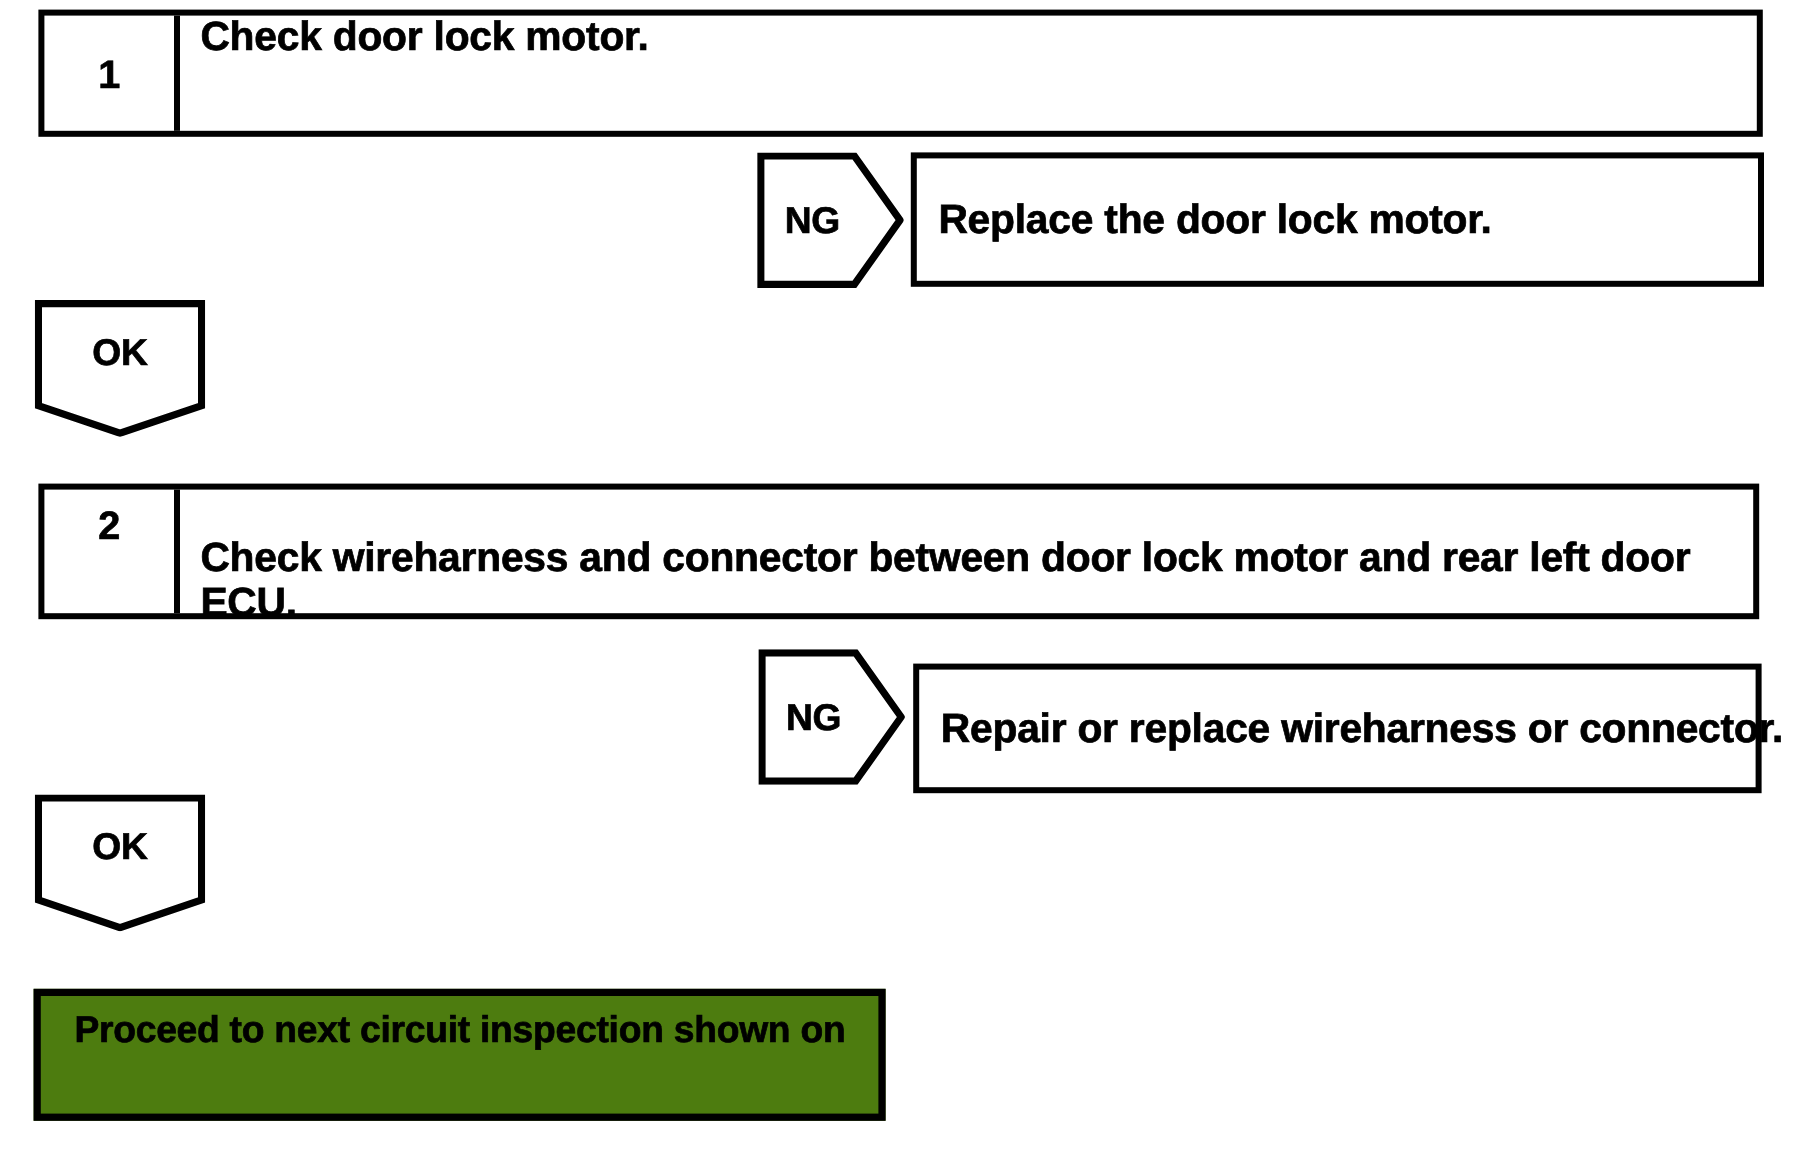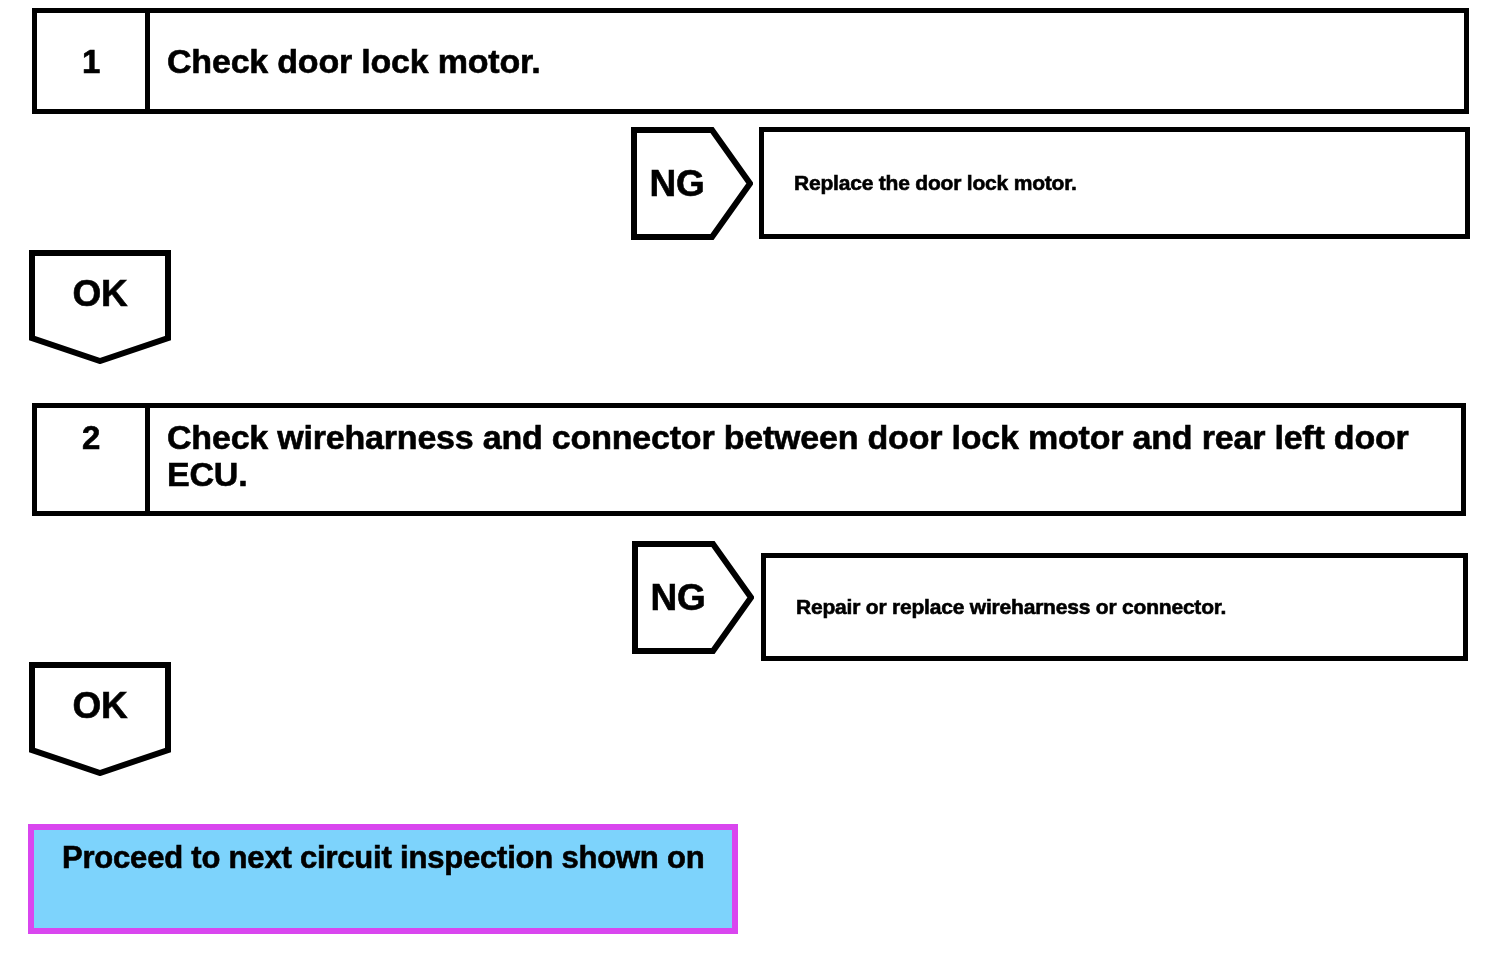--- a/index.html
+++ b/index.html
@@ -34,23 +34,23 @@
     width: 113px;
     border-right: 5px solid #000;
     display: flex;
     justify-content: center;
   }
   .num {
     font-size: 33px;
     line-height: 37px;
   }
   .step1 .num-cell { align-items: center; }
-  .step1 .text-cell { display: flex; align-items: center; }
+  .step1 .text-cell { display: flex; align-items: flex-start; }
   .step2 .num-cell { align-items: flex-start; padding-top: 11px; }
-  .step2 .text-cell { padding-top: 11px; }
+  .step2 .text-cell { padding-top: 11px; margin-top: 28px; }
   .text-cell {
     flex: 1;
     padding-left: 17px;
     padding-right: 20px;
     font-size: 34px;
     line-height: 37px;
   }
 
   
   .penta-wrap { position: absolute; }
@@ -59,47 +59,46 @@
     fill: #ffffff;
     stroke: #000000;
     stroke-width: 6;
     stroke-linejoin: miter;
   }
   .penta-label {
     position: absolute;
     display: flex;
     align-items: center;
     justify-content: center;
-    font-size: 37px;
+    font-size: 31px;
   }
   .ng-pos { left: 0; top: 0; bottom: 0; right: 30px; }
   .ok-pos { left: 0; top: 0; right: 0; bottom: 26px; }
 
   
   .action-box {
     position: absolute;
     border: 5px solid #000;
     background: #fff;
     display: flex;
     align-items: center;
     padding-left: 18px;
     padding-right: 10px;
   }
   .action-text {
-    font-size: 21px;
+    font-size: 34px;
     line-height: 34px;
     white-space: nowrap;
-    margin-left: 12px;
   }
 
   
   .terminal-box {
     position: absolute;
-    border: 6px solid #d946ef;
-    background: #7dd3fc;
+    border: 6px solid #000000;
+    background: #4d7c0f;
     padding: 5px 8px 0 28px;
   }
   .terminal-line {
     font-size: 31px;
     line-height: 46px;
     white-space: nowrap;
   }
 </style>
 </head>
 <body>

